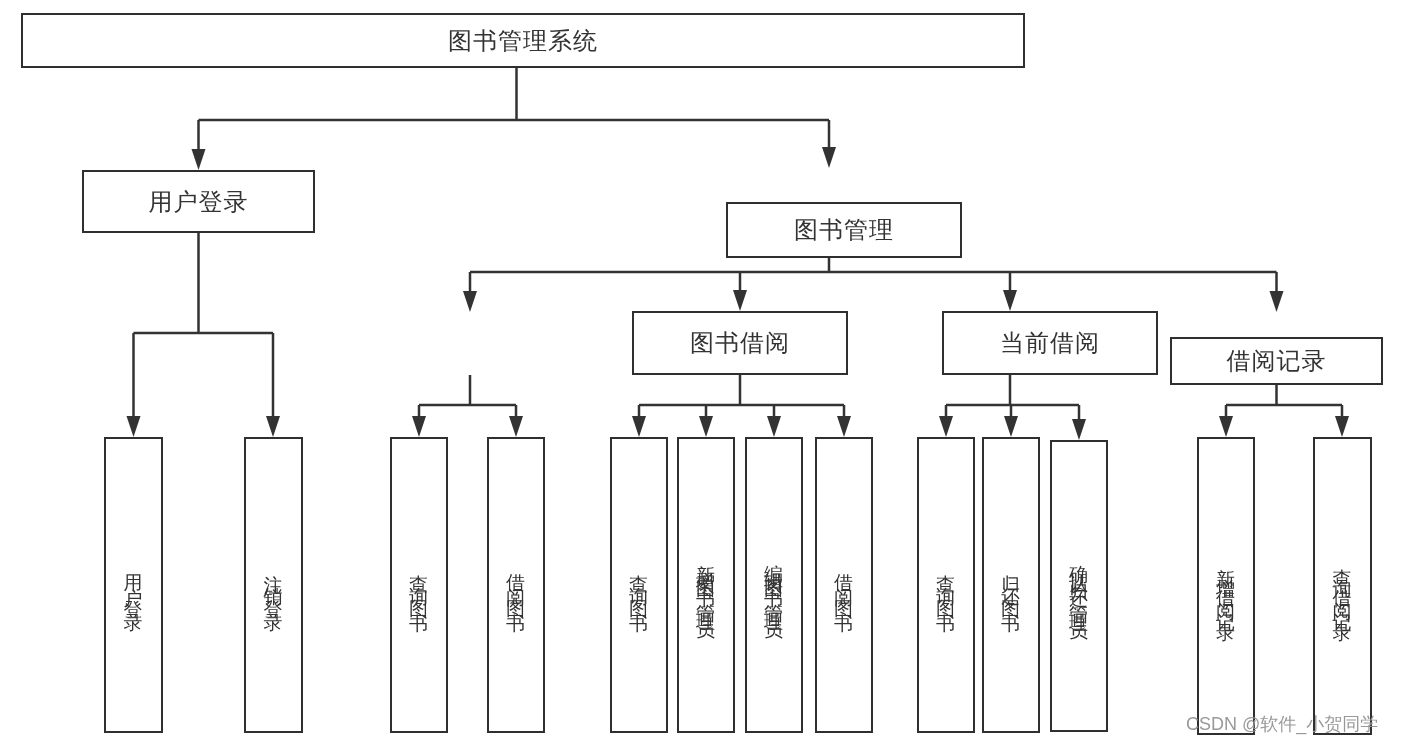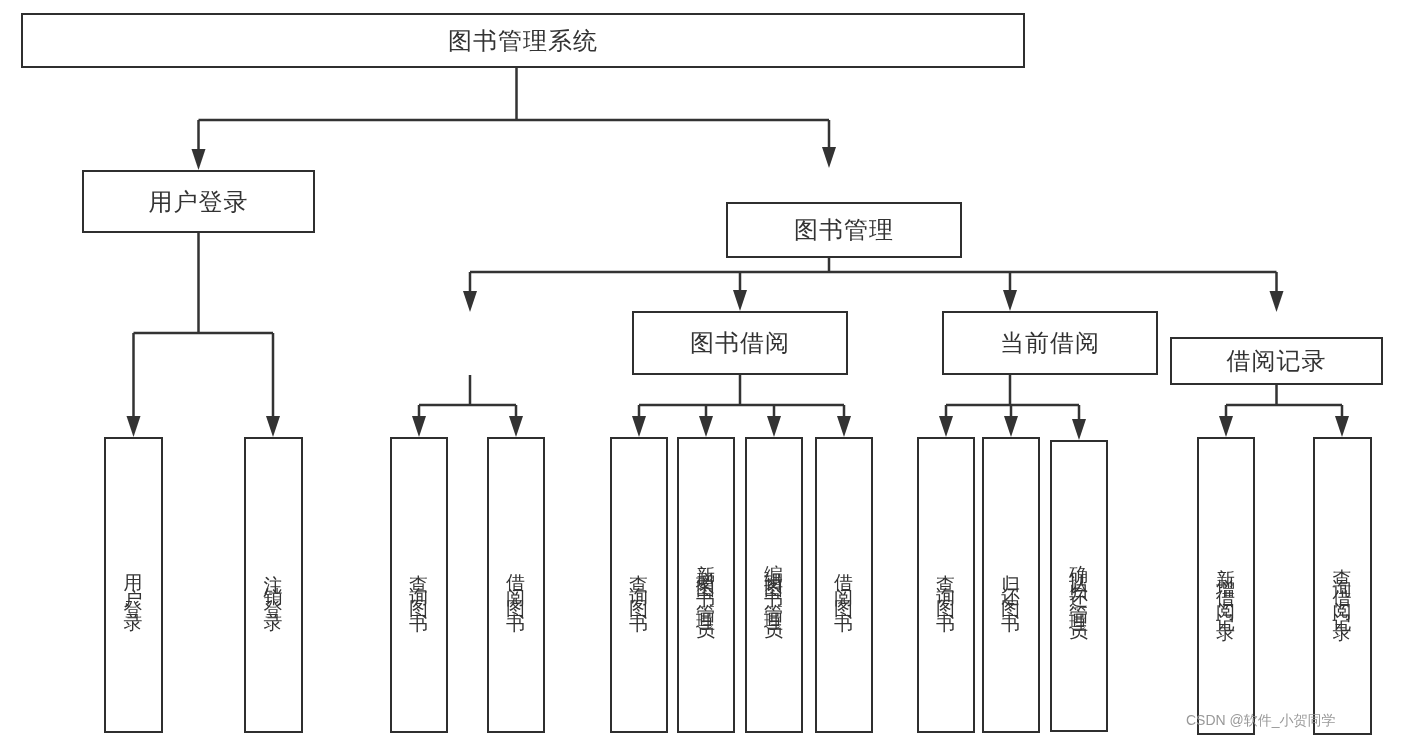--- a/index.html
+++ b/index.html
@@ -50,21 +50,21 @@
   }
   .leaf .vtext {
     writing-mode: vertical-rl;
     text-orientation: mixed;
     line-height: 1;
   }
   .watermark {
     position: absolute;
     left: 1186px;
     top: 712px;
-    font-size: 14px;
+    font-size: 18px;
     color: rgba(148, 148, 148, 0.95);
     z-index: 5;
     white-space: nowrap;
   }
 </style>
 </head>
 <body>
 
 <div class="canvas">
 

